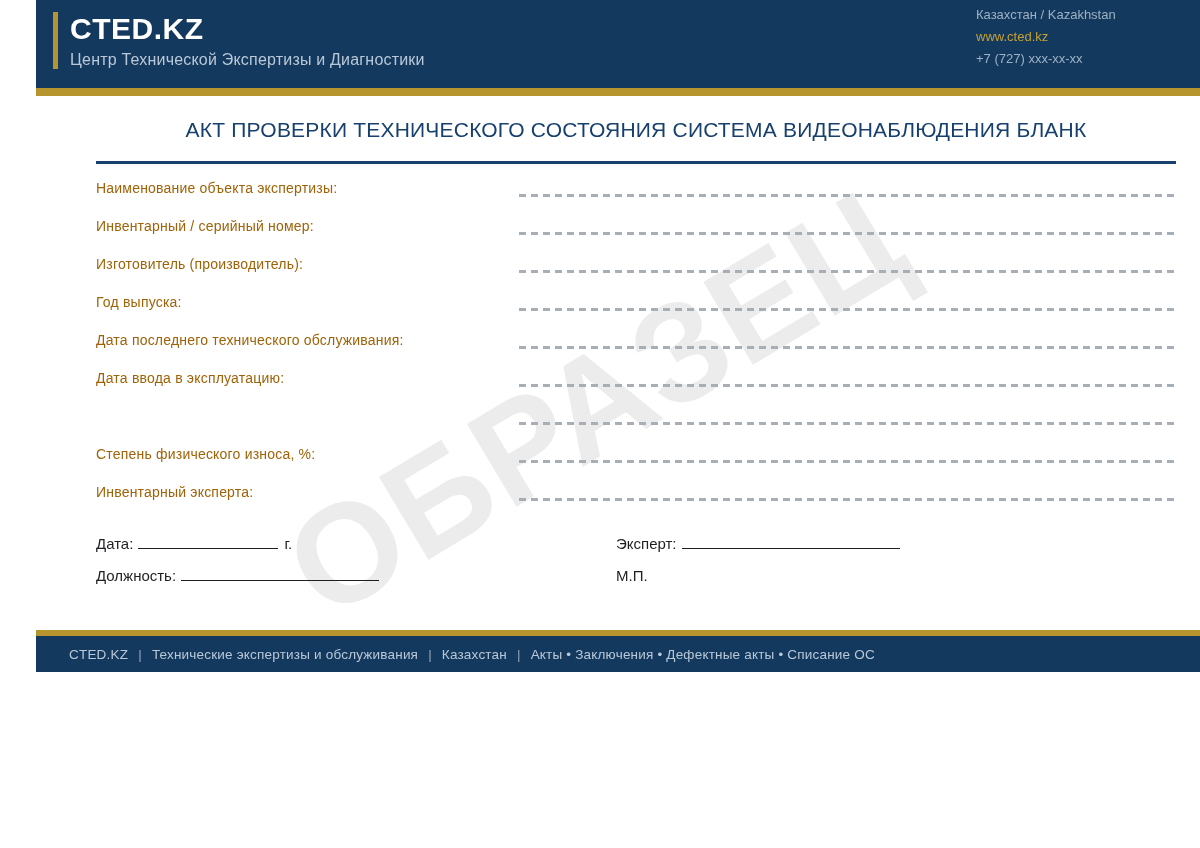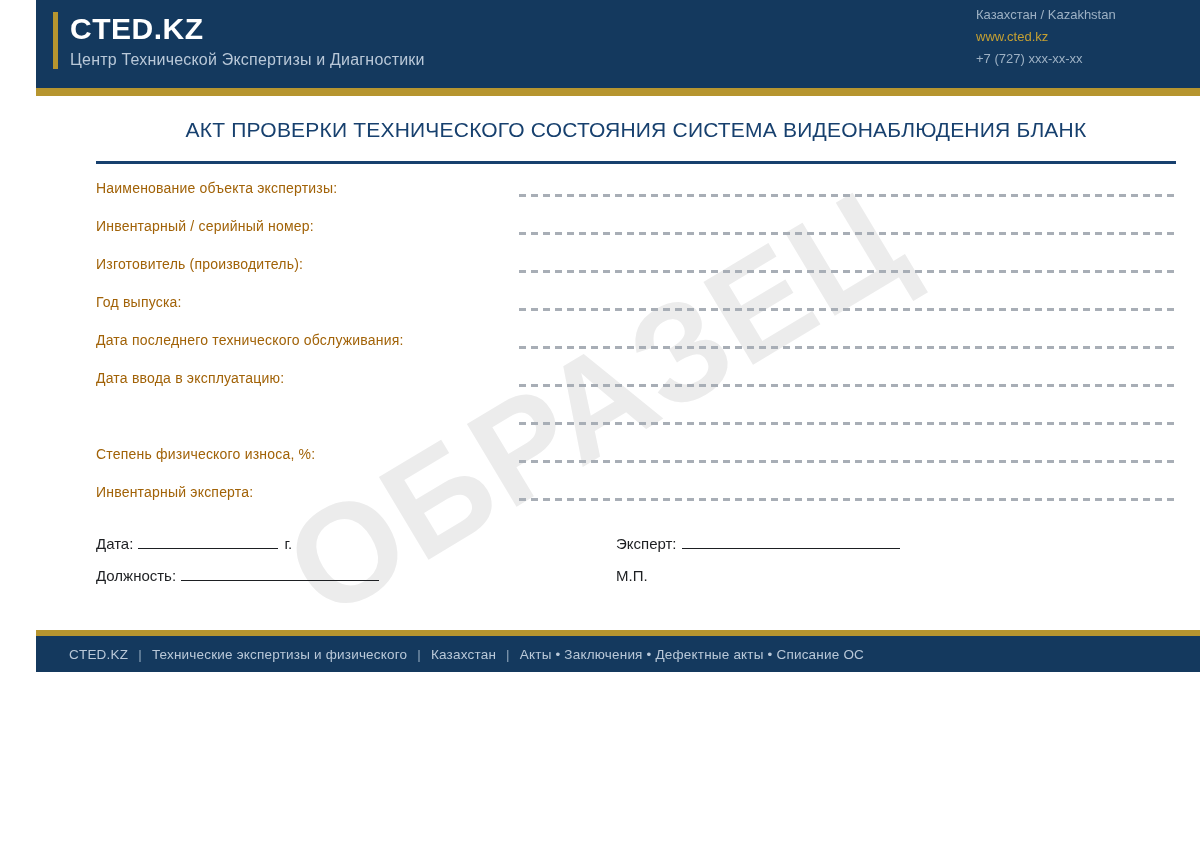--- a/index.html
+++ b/index.html
@@ -192,21 +192,21 @@
         <span>М.П.</span>
       </div>
     </div>
   </main>
 
   <footer class="footer">
     <div class="gold-strip"></div>
     <div class="footer-bar">
         <span>CTED.KZ</span>
         <span class="sep">|</span>
-        <span>Технические экспертизы и физического</span>
+        <span>Технические экспертизы и обслуживания</span>
         <span class="sep">|</span>
         <span>Казахстан</span>
         <span class="sep">|</span>
         <span>Акты • Заключения • Дефектные акты • Списание ОС</span>
       </div>
   </footer>
 
 </div>
 
 </body></html>

